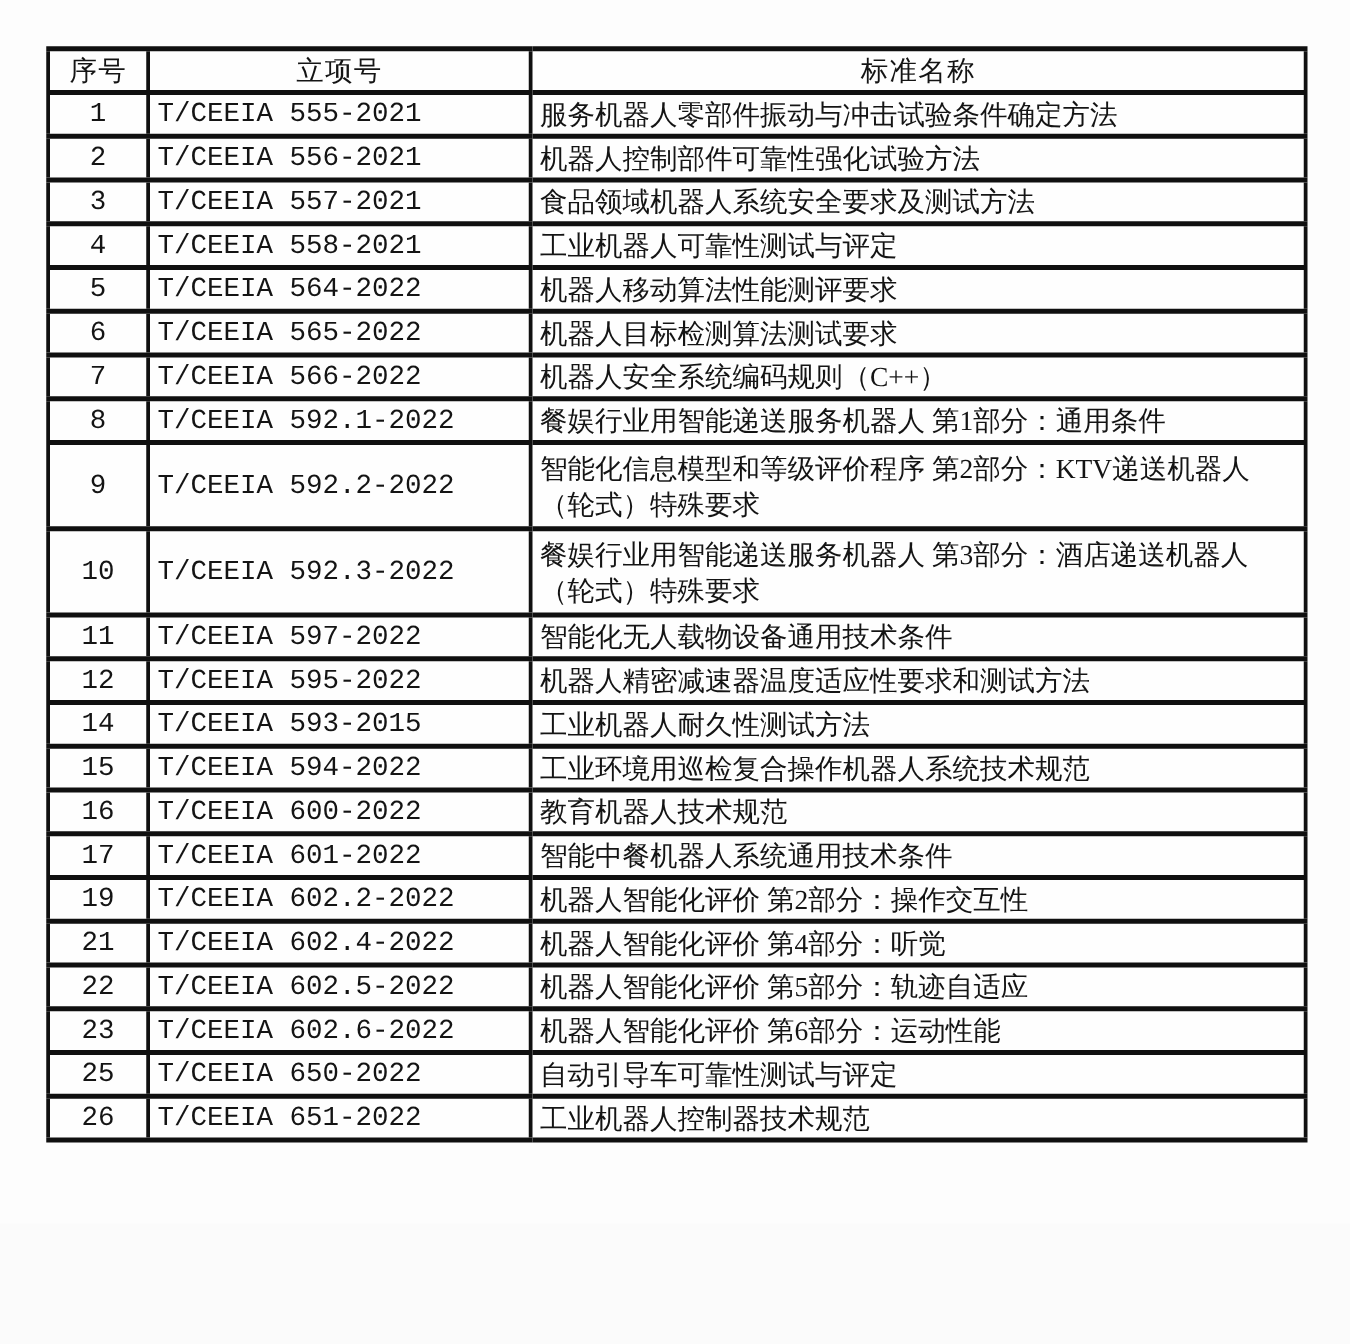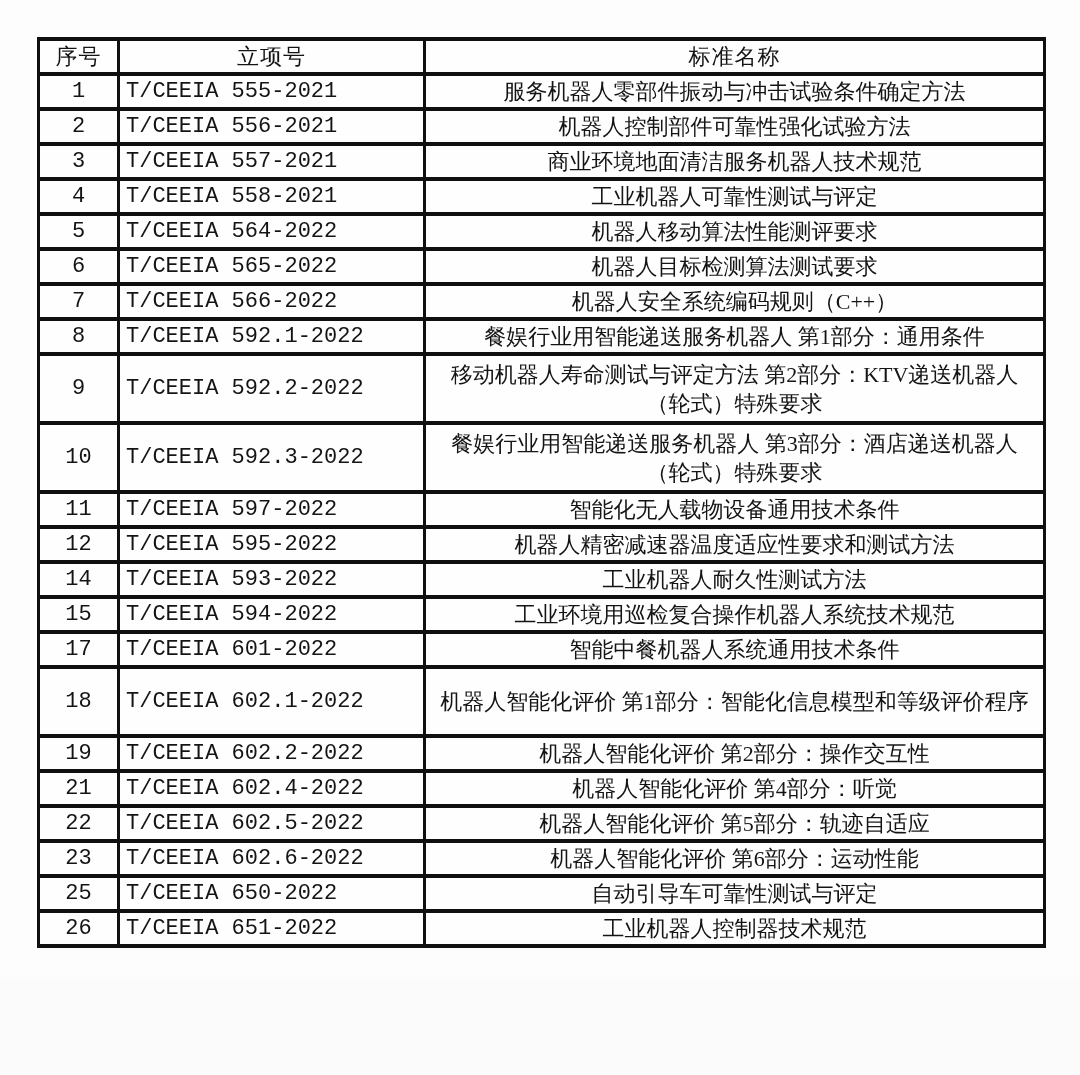--- a/index.html
+++ b/index.html
@@ -59,21 +59,21 @@
     font-size: 22px;
   }
   td.cell-code {
     text-align: left;
     font-family: "Liberation Mono", "DejaVu Sans Mono", monospace;
     font-size: 21px;
     white-space: nowrap;
     padding-left: 5px;
   }
   td.cell-name {
-    text-align: center;
+    text-align: left;
     padding-left: 8px;
     word-break: break-all;
   }
 </style>
 </head>
 <body>
 
 <div class="page">
   <table class="standards">
     <colgroup>
@@ -95,21 +95,21 @@
         <td class="cell-name">服务机器人零部件振动与冲击试验条件确定方法</td>
       </tr>
       <tr>
         <td class="cell-no">2</td>
         <td class="cell-code">T/CEEIA 556-2021</td>
         <td class="cell-name">机器人控制部件可靠性强化试验方法</td>
       </tr>
       <tr>
         <td class="cell-no">3</td>
         <td class="cell-code">T/CEEIA 557-2021</td>
-        <td class="cell-name">商业环境地面清洁服务机器人技术规范</td>
+        <td class="cell-name">食品领域机器人系统安全要求及测试方法</td>
       </tr>
       <tr>
         <td class="cell-no">4</td>
         <td class="cell-code">T/CEEIA 558-2021</td>
         <td class="cell-name">工业机器人可靠性测试与评定</td>
       </tr>
       <tr>
         <td class="cell-no">5</td>
         <td class="cell-code">T/CEEIA 564-2022</td>
         <td class="cell-name">机器人移动算法性能测评要求</td>
@@ -125,56 +125,56 @@
         <td class="cell-name">机器人安全系统编码规则（C++）</td>
       </tr>
       <tr>
         <td class="cell-no">8</td>
         <td class="cell-code">T/CEEIA 592.1-2022</td>
         <td class="cell-name">餐娱行业用智能递送服务机器人 第1部分：通用条件</td>
       </tr>
       <tr class="tall">
         <td class="cell-no">9</td>
         <td class="cell-code">T/CEEIA 592.2-2022</td>
-        <td class="cell-name">移动机器人寿命测试与评定方法 第2部分：KTV递送机器人（轮式）特殊要求</td>
+        <td class="cell-name">智能化信息模型和等级评价程序 第2部分：KTV递送机器人（轮式）特殊要求</td>
       </tr>
       <tr class="tall">
         <td class="cell-no">10</td>
         <td class="cell-code">T/CEEIA 592.3-2022</td>
         <td class="cell-name">餐娱行业用智能递送服务机器人 第3部分：酒店递送机器人（轮式）特殊要求</td>
       </tr>
       <tr>
         <td class="cell-no">11</td>
         <td class="cell-code">T/CEEIA 597-2022</td>
         <td class="cell-name">智能化无人载物设备通用技术条件</td>
       </tr>
       <tr>
         <td class="cell-no">12</td>
         <td class="cell-code">T/CEEIA 595-2022</td>
         <td class="cell-name">机器人精密减速器温度适应性要求和测试方法</td>
       </tr>
       <tr>
         <td class="cell-no">14</td>
-        <td class="cell-code">T/CEEIA 593-2022</td>
+        <td class="cell-code">T/CEEIA 593-2015</td>
         <td class="cell-name">工业机器人耐久性测试方法</td>
       </tr>
       <tr>
         <td class="cell-no">15</td>
         <td class="cell-code">T/CEEIA 594-2022</td>
         <td class="cell-name">工业环境用巡检复合操作机器人系统技术规范</td>
       </tr>
       <tr>
+        <td class="cell-no">16</td>
+        <td class="cell-code">T/CEEIA 600-2022</td>
+        <td class="cell-name">教育机器人技术规范</td>
+      </tr>
+      <tr>
         <td class="cell-no">17</td>
         <td class="cell-code">T/CEEIA 601-2022</td>
         <td class="cell-name">智能中餐机器人系统通用技术条件</td>
-      </tr>
-      <tr class="tall">
-        <td class="cell-no">18</td>
-        <td class="cell-code">T/CEEIA 602.1-2022</td>
-        <td class="cell-name">机器人智能化评价 第1部分：智能化信息模型和等级评价程序</td>
       </tr>
       <tr>
         <td class="cell-no">19</td>
         <td class="cell-code">T/CEEIA 602.2-2022</td>
         <td class="cell-name">机器人智能化评价 第2部分：操作交互性</td>
       </tr>
       <tr>
         <td class="cell-no">21</td>
         <td class="cell-code">T/CEEIA 602.4-2022</td>
         <td class="cell-name">机器人智能化评价 第4部分：听觉</td>

